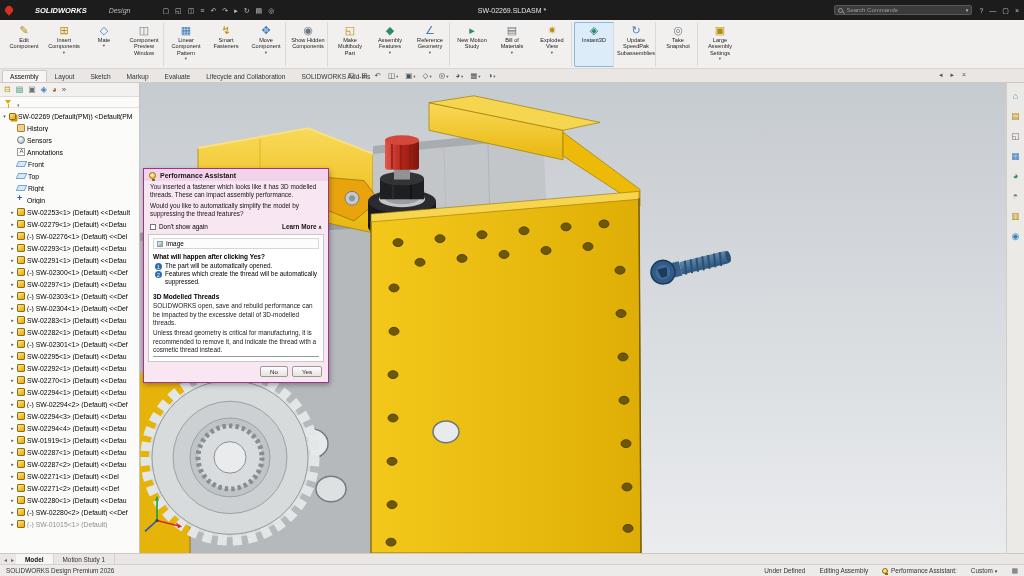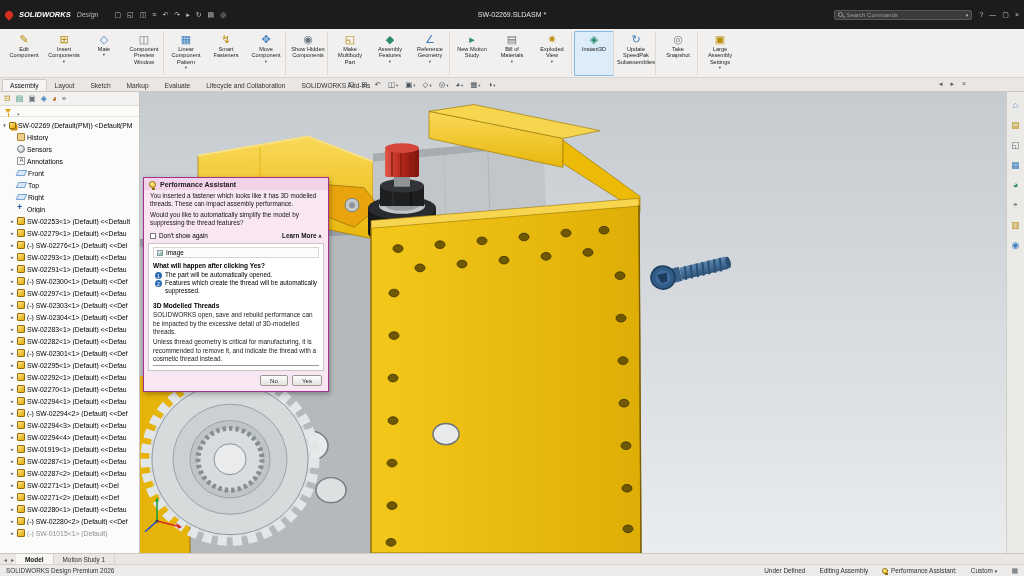--- a/index.html
+++ b/index.html
@@ -1,20 +1,20 @@
 <!DOCTYPE html>
 <html><head>
 <meta charset="utf-8">
 <style>
   * { margin:0; padding:0; box-sizing:border-box; }
   html,body { width:1024px; height:576px; overflow:hidden; font-family:"Liberation Sans", sans-serif; }
   .app { width:1024px; height:576px; display:flex; flex-direction:column; background:#e9e7e5; position:relative; }
 
   
-  .titlebar { height:29px; background:#1c1c1c; display:flex; align-items:center; padding:0 5px; gap:6px; color:#cfcfcf; position:relative; flex:none; }
+  .titlebar { height:20px; background:#1c1c1c; display:flex; align-items:center; padding:0 5px; gap:22px; color:#cfcfcf; position:relative; flex:none; }
   .logo-mark { width:8px; height:8px; background:#d62e1f; border-radius:50% 50% 0 50%; transform:rotate(45deg); flex:none; }
   .brand { font-size:7.5px; font-weight:bold; font-style:italic; color:#fff; }
   .brand-suffix { font-size:7px; font-style:italic; color:#b8b8b8; }
   .qicons { display:flex; gap:6px; margin-left:10px; z-index:2; }
   .qicon { font-size:7px; color:#c2c2c2; line-height:13px; }
   .doc-title { position:absolute; left:0; right:0; text-align:center; font-size:7px; color:#e6e6e6; }
   .tb-right { margin-left:auto; display:flex; align-items:center; gap:7px; z-index:2; }
   .searchbox { width:138px; height:10px; background:#3b3b3b; border:1px solid #585858; border-radius:2px; display:flex; align-items:center; padding:0 3px; gap:3px; }
   .searchbox input { flex:1; background:transparent; border:none; outline:none; color:#bbb; font-size:6px; font-family:inherit; min-width:0; }
   .searchbox input::placeholder { color:#9c9c9c; }

